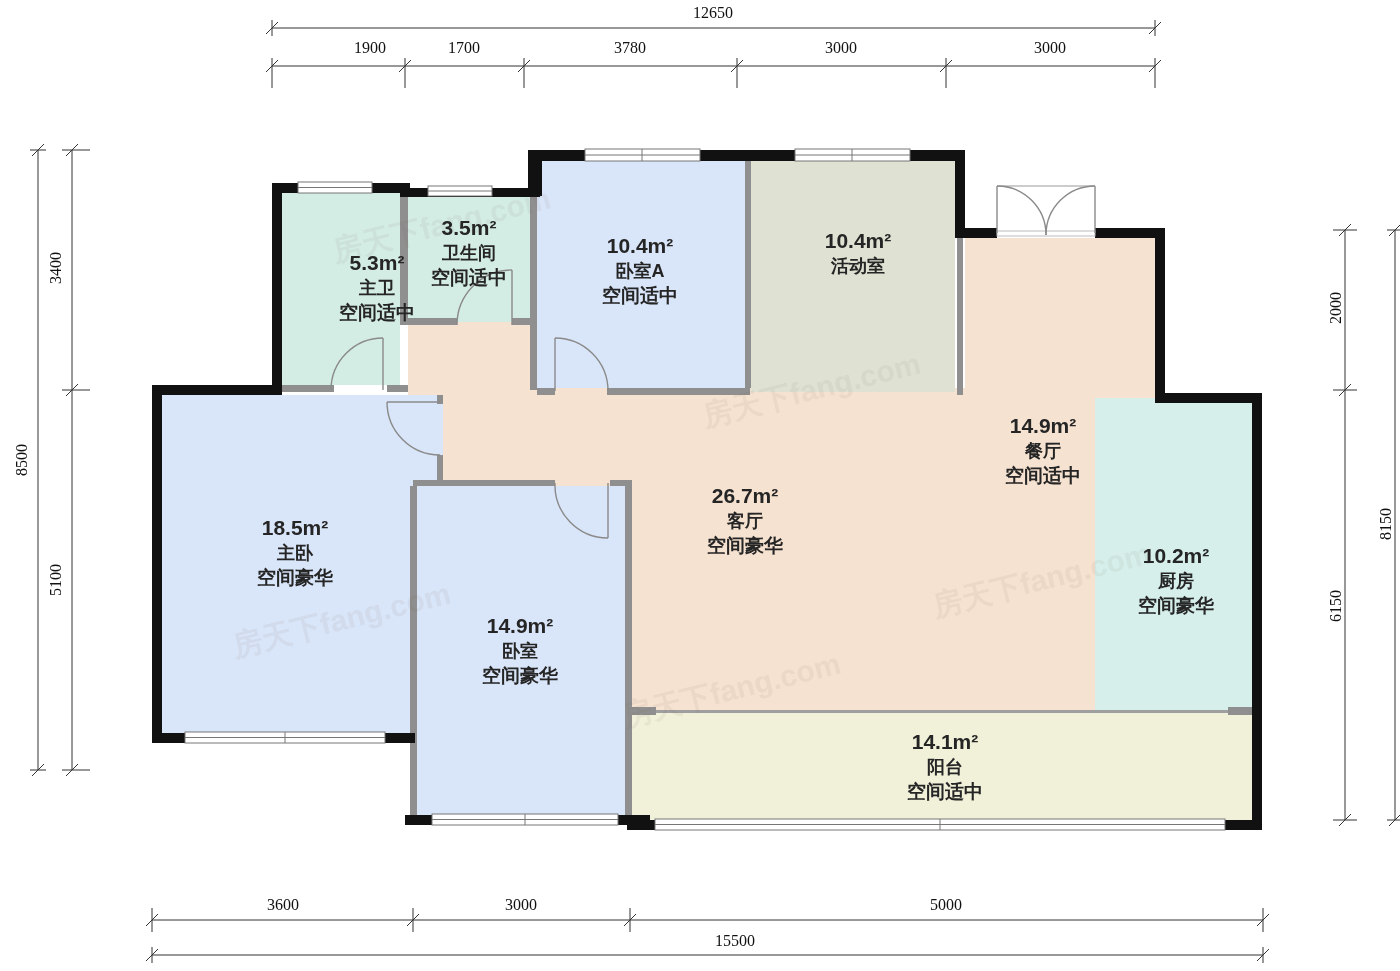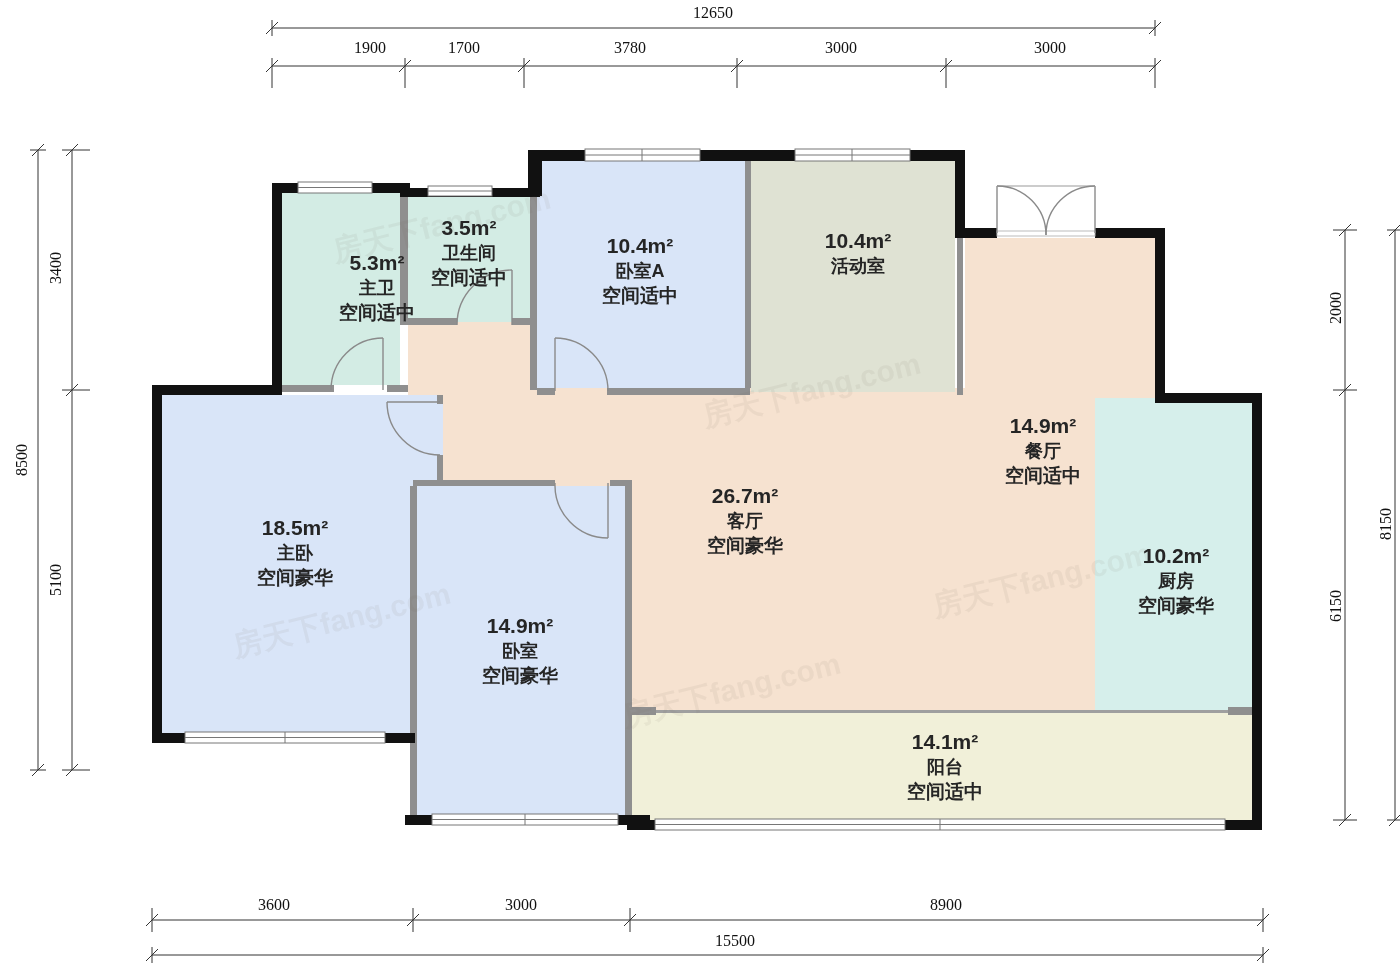--- a/index.html
+++ b/index.html
@@ -270,18 +270,18 @@
 <span class="dim" style="left:464px;top:48px;">1700</span>
 <span class="dim" style="left:630px;top:48px;">3780</span>
 <span class="dim" style="left:841px;top:48px;">3000</span>
 <span class="dim" style="left:1050px;top:48px;">3000</span>
 <span class="dim v" style="left:22px;top:460px;">8500</span>
 <span class="dim v" style="left:56px;top:268px;">3400</span>
 <span class="dim v" style="left:56px;top:580px;">5100</span>
 <span class="dim v" style="left:1336px;top:308px;">2000</span>
 <span class="dim v" style="left:1336px;top:606px;">6150</span>
 <span class="dim v" style="left:1386px;top:524px;">8150</span>
-<span class="dim" style="left:274px;top:905px;">3600</span>
+<span class="dim" style="left:283px;top:905px;">3600</span>
 <span class="dim" style="left:521px;top:905px;">3000</span>
-<span class="dim" style="left:946px;top:905px;">8900</span>
+<span class="dim" style="left:946px;top:905px;">5000</span>
 <span class="dim" style="left:710px;top:941px;margin-left:25px;">15500</span>
 
 </div>
 
 </body></html>

